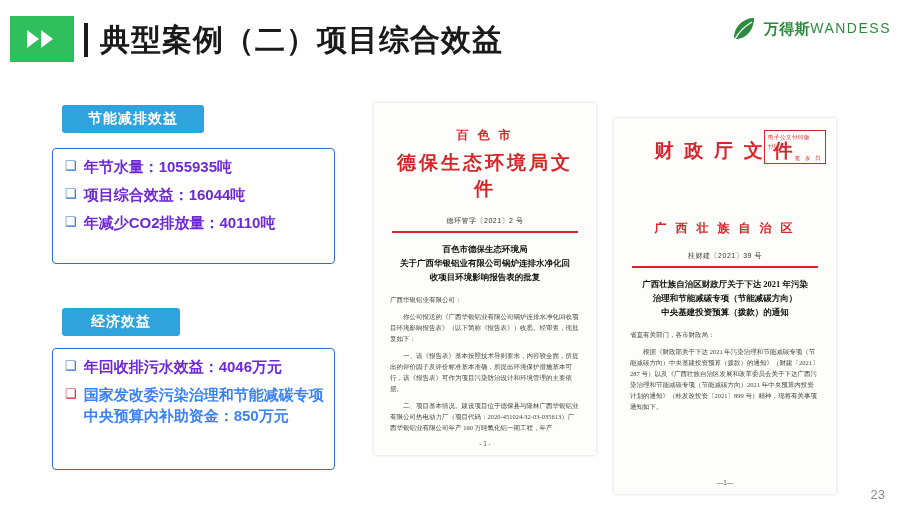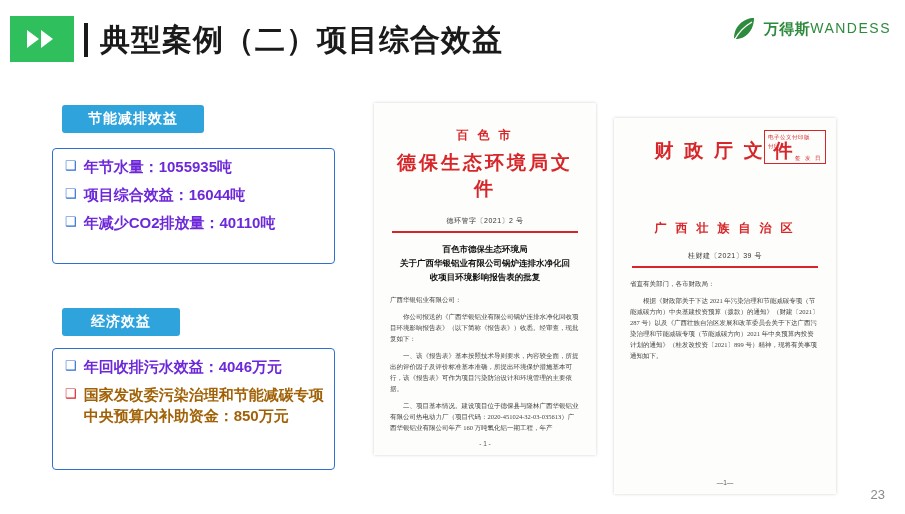--- a/index.html
+++ b/index.html
@@ -122,21 +122,21 @@
     color: #2f6fd0;
     flex: 0 0 auto;
   }
   .bullet-mark.red { color: #d7262a; }
   .bullet-text {
     font-size: 15px;
     font-weight: bold;
     color: #6d28d9;
     line-height: 21px;
   }
-  .bullet-text.red { color: #a16207; }
+  .bullet-text.red { color: #3b82f6; }
 
   
   .doc {
     position: absolute;
     background: #fdfdfb;
     box-shadow: 0 0 3px rgba(0,0,0,0.18);
     overflow: hidden;
     box-sizing: border-box;
   }
   #doc-left { left: 374px; top: 103px; width: 222px; height: 352px; }
@@ -311,20 +311,23 @@
     <div class="doc-inner">
       <div class="seal">
         <div>电子公文付印版</div>
         <div>付印人：</div>
         <div class="seal-sig">签  发  日</div>
       </div>
       <div class="doc-org line2">财 政 厅 文 件</div>
       <div class="doc-org line1" style="margin-top:56px;">广 西 壮 族 自 治 区</div>
       <div class="doc-num">桂财建〔2021〕39 号</div>
       <div class="doc-rule"></div>
+      <div class="doc-heading" style="white-space: pre-line;">广西壮族自治区财政厅关于下达 2021 年污染
+治理和节能减碳专项（节能减碳方向）
+中央基建投资预算（拨款）的通知</div>
       <div class="doc-body">
         <p>省直有关部门，各市财政局：</p>
         <p class="indent">根据《财政部关于下达 2021 年污染治理和节能减碳专项（节能减碳方向）中央基建投资预算（拨款）的通知》（财建〔2021〕287 号）以及《广西壮族自治区发展和改革委员会关于下达广西污染治理和节能减碳专项（节能减碳方向）2021 年中央预算内投资计划的通知》（桂发改投资〔2021〕899 号）精神，现将有关事项通知如下。</p>
       </div>
       <div class="doc-page">—1—</div>
     </div>
   </div>
 
   <div class="page-number">23</div>
 

